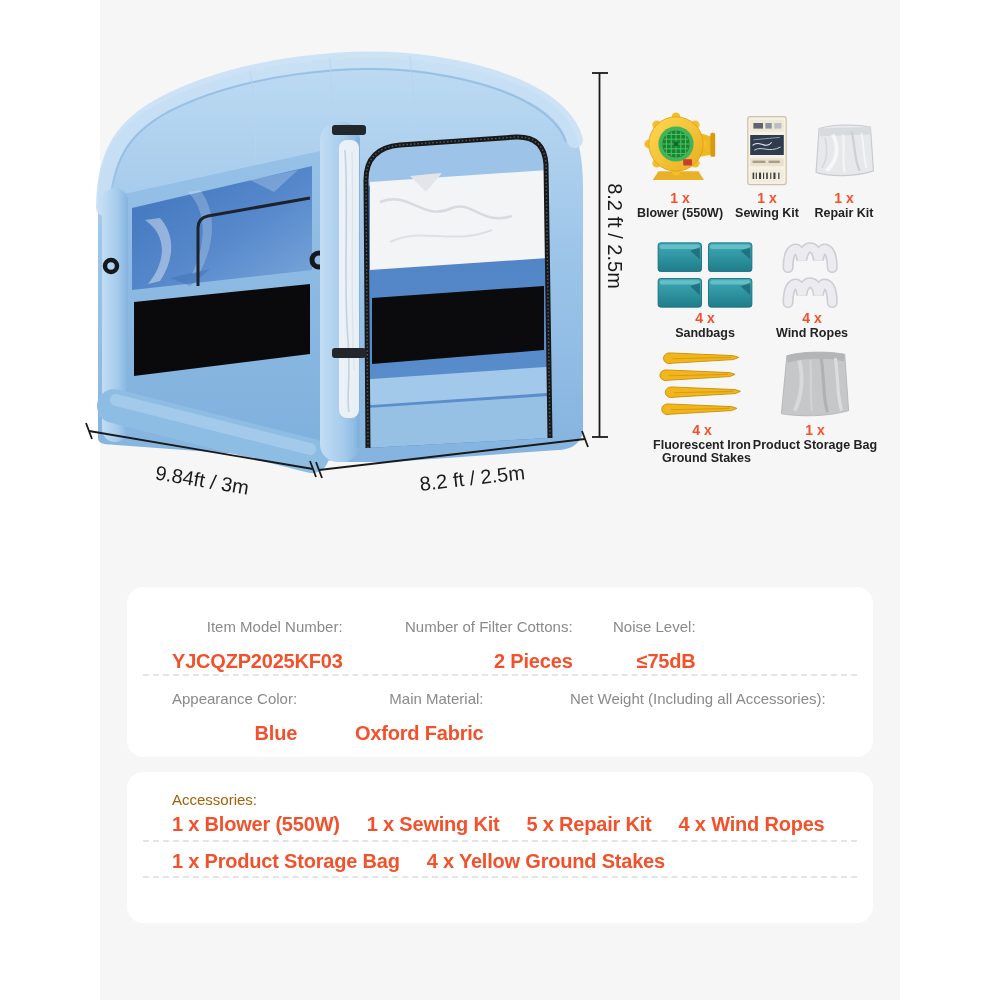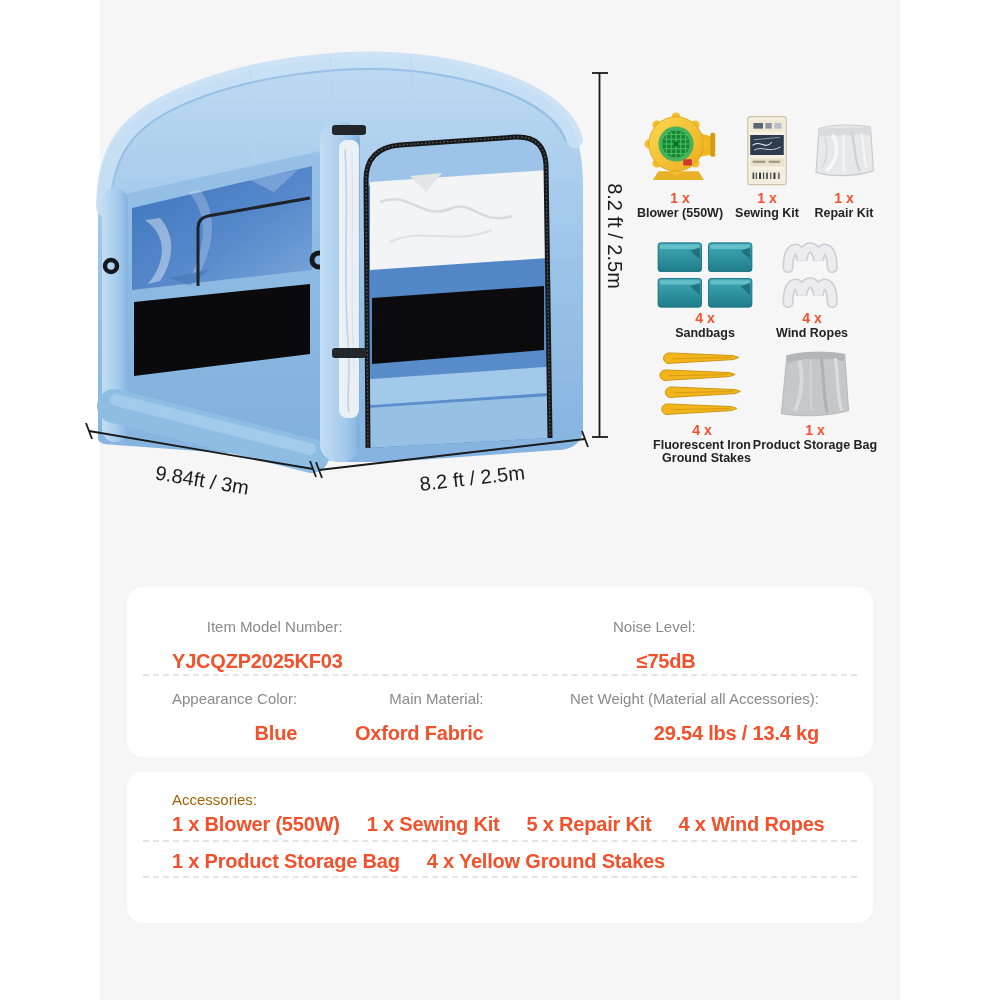--- a/index.html
+++ b/index.html
@@ -324,36 +324,39 @@
       <div class="acc-qty">1 x</div>
       <div class="acc-name"><span>Product Storage Bag</span></div>
     </div>
   </div>
 
   <div class="card" id="card-specs">
     <div class="cell" style="left:45px;top:31px;">
       <div class="lbl">Item Model Number:</div>
       <div class="val">YJCQZP2025KF03</div>
     </div>
+    <div class="cell" style="left:278px;top:31px;">
+      <div class="lbl">Number of Filter Cottons:</div>
+      <div class="val">2 Pieces</div>
+    </div>
     <div class="cell" style="left:486px;top:31px;">
       <div class="lbl">Noise Level:</div>
       <div class="val">≤75dB</div>
     </div>
     <div class="divider" style="top:87px;"></div>
     <div class="cell" style="left:45px;top:103px;">
       <div class="lbl">Appearance Color:</div>
       <div class="val">Blue</div>
     </div>
     <div class="cell" style="left:228px;top:103px;">
       <div class="lbl">Main Material:</div>
       <div class="val">Oxford Fabric</div>
     </div>
     <div class="cell" style="left:443px;top:103px;">
-      <div class="lbl">Net Weight (Material all Accessories):</div>
-      <div class="val">29.54 lbs / 13.4 kg</div>
+      <div class="lbl">Net Weight (Including all Accessories):</div>
     </div>
   </div>
 
   <div class="card" id="card-accessories">
     <div class="card-label" style="top:19px;">Accessories:</div>
     <div class="acc-line" style="top:41px;">
       <span>1 x Blower (550W)</span><span>1 x Sewing Kit</span><span>5 x Repair Kit</span><span>4 x Wind Ropes</span>
     </div>
     <div class="divider" style="top:68px;"></div>
     <div class="acc-line" style="top:78px;">

